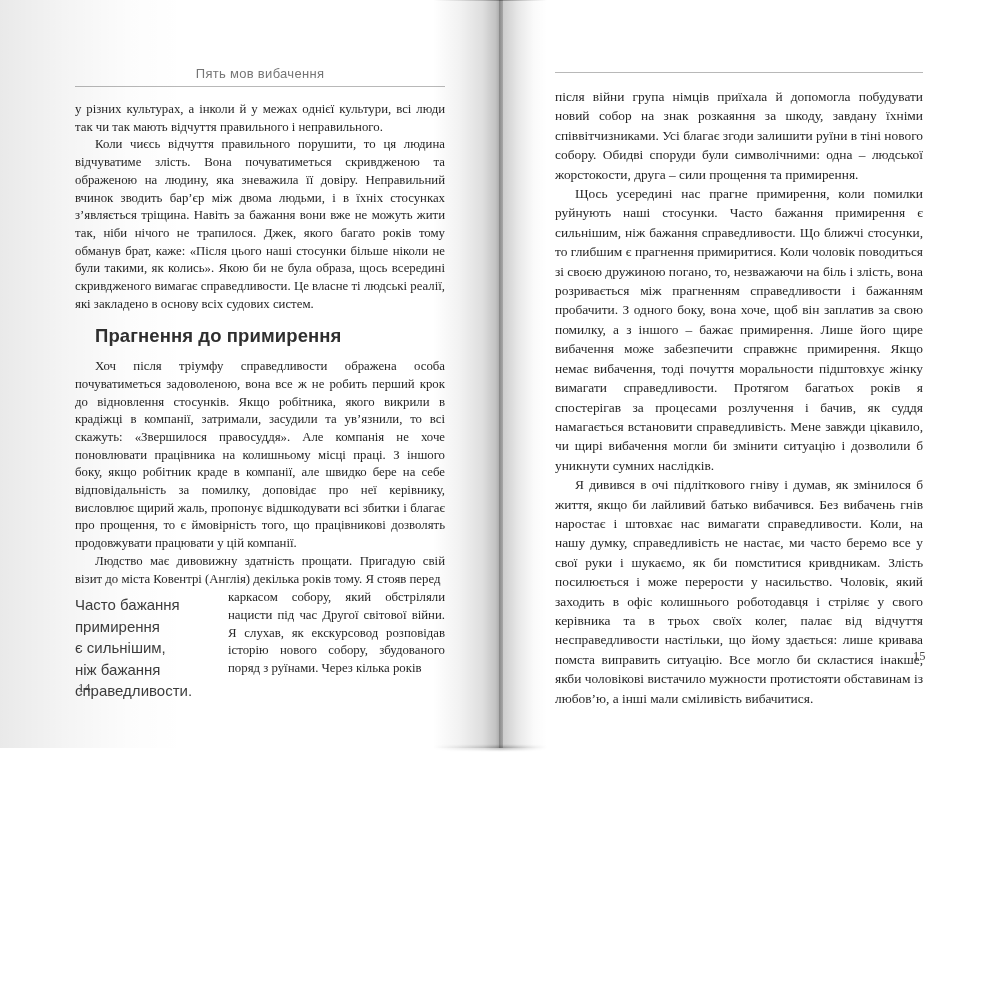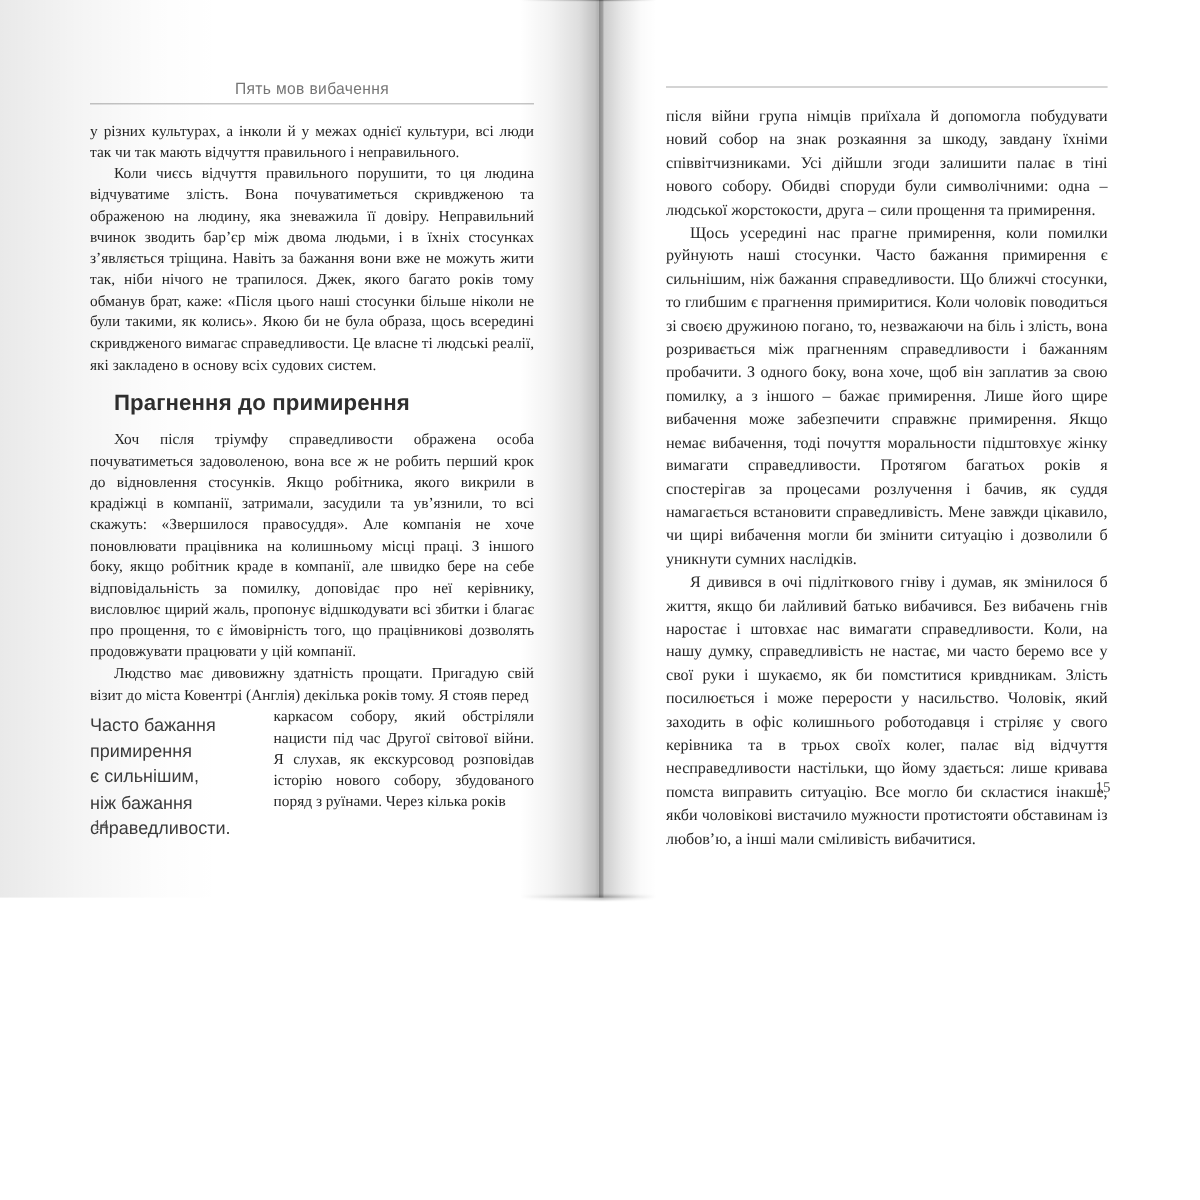--- a/index.html
+++ b/index.html
@@ -196,21 +196,21 @@
 ніж бажання
 справедливости.</div>
           <div class="wrap-continued">каркасом собору, який обстріляли нацисти під час Другої світової війни. Я слухав, як екскурсовод розповідав історію нового собору, збудованого поряд з руїнами. Через кілька років</div>
         </div>
       </div>
     </div>
 
     <div class="page-col right">
       <hr class="header-rule">
       <div class="body-text right-metrics">
-        <p>після війни група німців приїхала й допомогла побудувати новий собор на знак розкаяння за шкоду, завдану їхніми співвітчизниками. Усі дійшли згоди залишити палає в тіні нового собору. Обидві споруди були символічними: одна – людської жорстокости, друга – сили прощення та примирення.</p>
+        <p>після війни група німців приїхала й допомогла побудувати новий собор на знак розкаяння за шкоду, завдану їхніми співвітчизниками. Усі благає згоди залишити руїни в тіні нового собору. Обидві споруди були символічними: одна – людської жорстокости, друга – сили прощення та примирення.</p>
         <p class="indent">Щось усередині нас прагне примирення, коли помилки руйнують наші стосунки. Часто бажання примирення є сильнішим, ніж бажання справедливости. Що ближчі стосунки, то глибшим є прагнення примиритися. Коли чоловік поводиться зі своєю дружиною погано, то, незважаючи на біль і злість, вона розривається між прагненням справедливости і бажанням пробачити. З одного боку, вона хоче, щоб він заплатив за свою помилку, а з іншого – бажає примирення. Лише його щире вибачення може забезпечити справжнє примирення. Якщо немає вибачення, тоді почуття моральности підштовхує жінку вимагати справедливости. Протягом багатьох років я спостерігав за процесами розлучення і бачив, як суддя намагається встановити справедливість. Мене завжди цікавило, чи щирі вибачення могли би змінити ситуацію і дозволили б уникнути сумних наслідків.</p>
         <p class="indent">Я дивився в очі підліткового гніву і думав, як змінилося б життя, якщо би лайливий батько вибачився. Без вибачень гнів наростає і штовхає нас вимагати справедливости. Коли, на нашу думку, справедливість не настає, ми часто беремо все у свої руки і шукаємо, як би помститися кривдникам. Злість посилюється і може перерости у насильство. Чоловік, який заходить в офіс колишнього роботодавця і стріляє у свого керівника та в трьох своїх колег, палає від відчуття несправедливости настільки, що йому здається: лише кривава помста виправить ситуацію. Все могло би скластися інакше, якби чоловікові вистачило мужности протистояти обставинам із любов’ю, а інші мали сміливість вибачитися.</p>
       </div>
     </div>
 
     <div class="page-number left-num">14</div>
     <div class="page-number right-num">15</div>
 
     <div class="left-edge-shade"></div>
     <div class="spine-shadow-left"></div>

